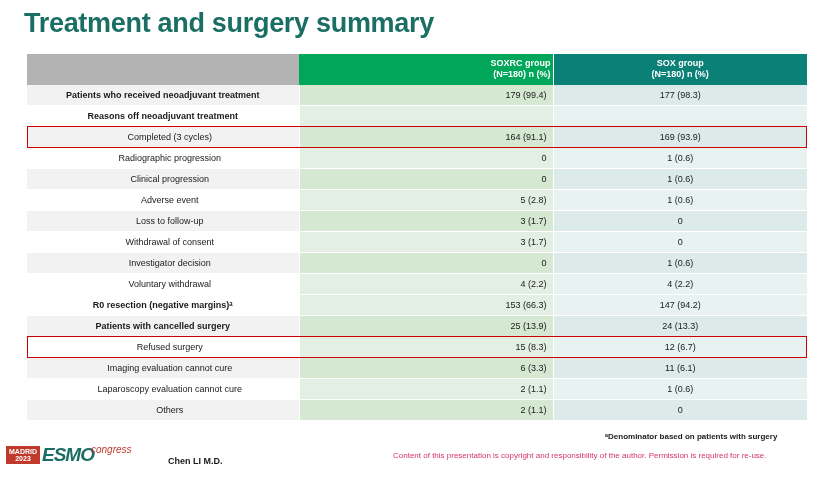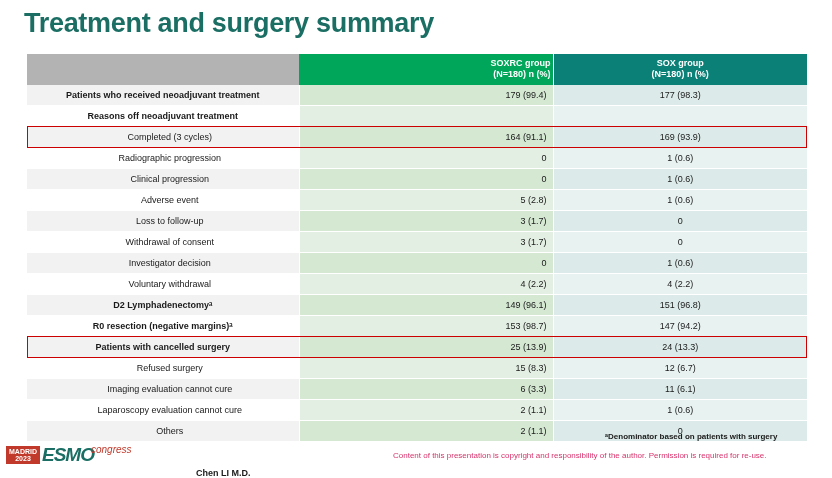--- a/index.html
+++ b/index.html
@@ -215,28 +215,23 @@
           <tr class="alt">
             <td class="label indent">Investigator decision</td>
             <td class="val-a">0</td>
             <td class="val-b">1 (0.6)</td>
           </tr>
           <tr>
             <td class="label indent">Voluntary withdrawal</td>
             <td class="val-a">4 (2.2)</td>
             <td class="val-b">4 (2.2)</td>
           </tr>
-          <tr class="alt">
-            <td class="label bold">D2 Lymphadenectomyᵃ</td>
-            <td class="val-a">149 (96.1)</td>
-            <td class="val-b">151 (96.8)</td>
-          </tr>
           <tr>
             <td class="label bold">R0 resection (negative margins)ᵃ</td>
-            <td class="val-a">153 (98.7)</td>
+            <td class="val-a">153 (66.3)</td>
             <td class="val-b">147 (94.2)</td>
           </tr>
           <tr class="alt">
             <td class="label bold">Patients with cancelled surgery</td>
             <td class="val-a">25 (13.9)</td>
             <td class="val-b">24 (13.3)</td>
           </tr>
           <tr>
             <td class="label indent">Refused surgery</td>
             <td class="val-a">15 (8.3)</td>
@@ -259,21 +254,21 @@
           </tr>
         </tbody>
     </table>
 
     <div class="hl-box" style="left: 0px; top: 71.5px; width: 780px; height: 22px;"></div>
     <div class="hl-box" style="left: 0px; top: 281.5px; width: 780px; height: 22px;"></div>
   </div>
 
   <div class="footnote" style="left:605px; top:432px;">ᵃDenominator based on patients with surgery</div>
   <div class="copyright" style="left:393px; top:451px;">Content of this presentation is copyright and responsibility of the author. Permission is required for re-use.</div>
-  <div class="presenter" style="left:168px; top:468px;margin-left:28px;">Chen LI M.D.</div>
+  <div class="presenter" style="left:168px; top:456px;">Chen LI M.D.</div>
 
   <div class="logo">
     <div class="logo-madrid">
       <div>MADRID</div>
       <div>2023</div>
     </div>
     <div class="logo-esmo">ESMO</div>
     <div class="logo-congress">congress</div>
   </div>
 

